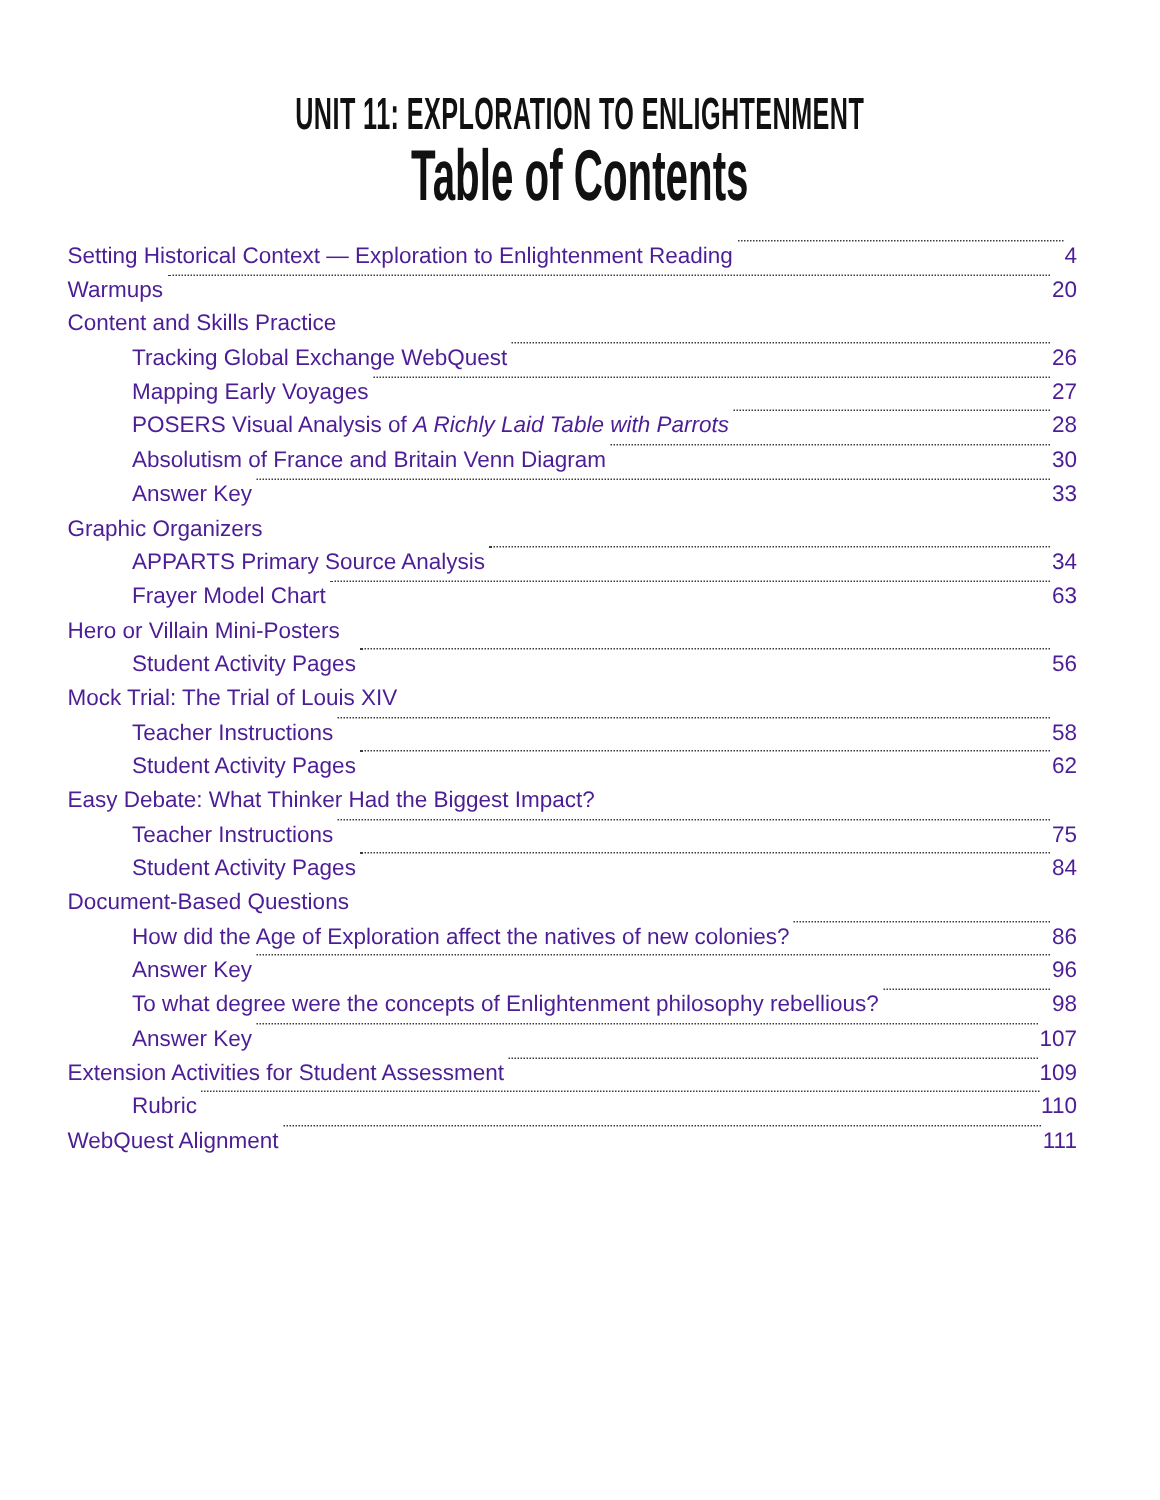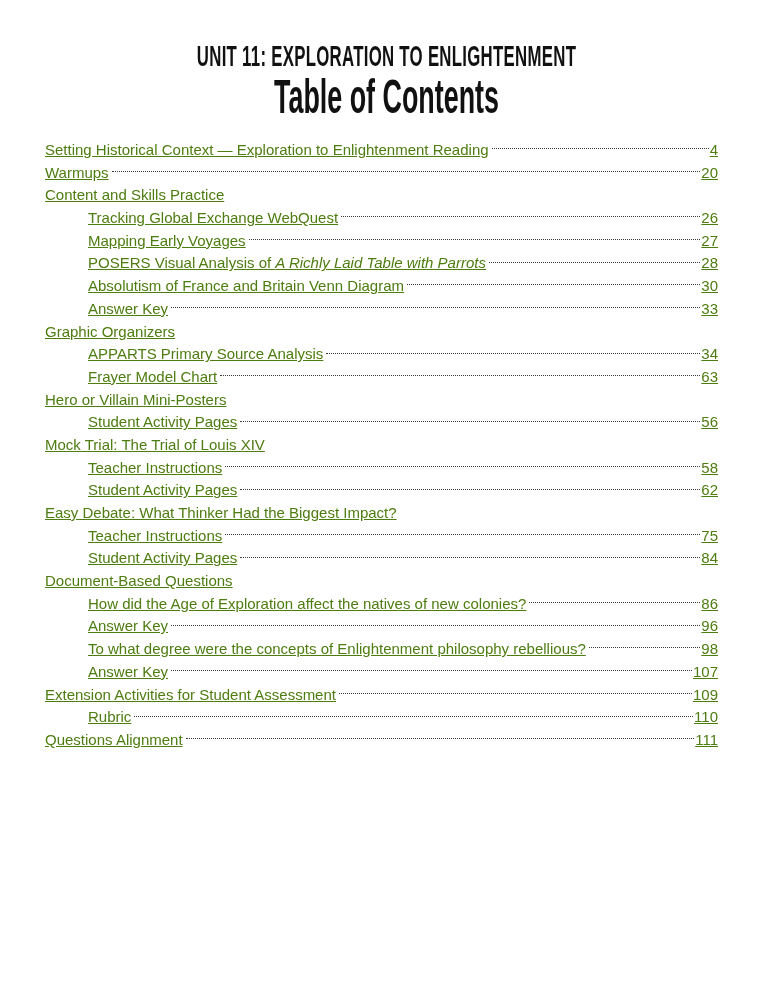--- a/index.html
+++ b/index.html
@@ -8,21 +8,21 @@
     width: 773px;
     height: 1000px;
     font-family: "Liberation Sans", sans-serif;
     color: #1a1a1a;
     overflow: hidden;
   }
   .page {
     width: 773px;
     height: 1000px;
     background: #ffffff;
-    padding-top: 40px;
+    padding-top: 61px;
   }
   .title-block { text-align: center; }
   .t1 {
     font-size: 30px;
     font-weight: bold;
     line-height: 32px;
     letter-spacing: 0.5px;
     transform: scaleX(0.56);
     transform-origin: 50% 50%;
     white-space: nowrap;
@@ -35,26 +35,25 @@
     transform: scaleX(0.56);
     transform-origin: 50% 50%;
     white-space: nowrap;
     color: #111;
   }
   .toc {
     margin: 17px 55px 0 45px;
   }
   .row {
     display: flex;
-    align-items: center;
+    align-items: flex-start;
     font-size: 15px;
     line-height: 22.7px;
     height: 22.7px;
-    color: #4d7c0f;
-    text-decoration: underline;
+    color: #4c1d95;
   }
   .row.indent { padding-left: 43px; }
   .label-wrap { white-space: nowrap; }
   .dots {
     flex: 1 1 auto;
     min-width: 8px;
     border-bottom: 1.7px dotted #3c3c3c;
     margin: 0 1px 3px 3px;
   }
   .page-num { white-space: nowrap; }
@@ -180,18 +179,18 @@
         <span class="label-wrap"><span>Extension Activities for Student Assessment</span></span>
         <span class="dots"></span>
         <span class="page-num">109</span>
       </div>
       <div class="row indent">
         <span class="label-wrap"><span>Rubric</span></span>
         <span class="dots"></span>
         <span class="page-num">110</span>
       </div>
       <div class="row">
-        <span class="label-wrap"><span>Questions Alignment</span></span>
+        <span class="label-wrap"><span>WebQuest Alignment</span></span>
         <span class="dots"></span>
         <span class="page-num">111</span>
       </div>
     </div>
 </div>
 
 </body></html>

